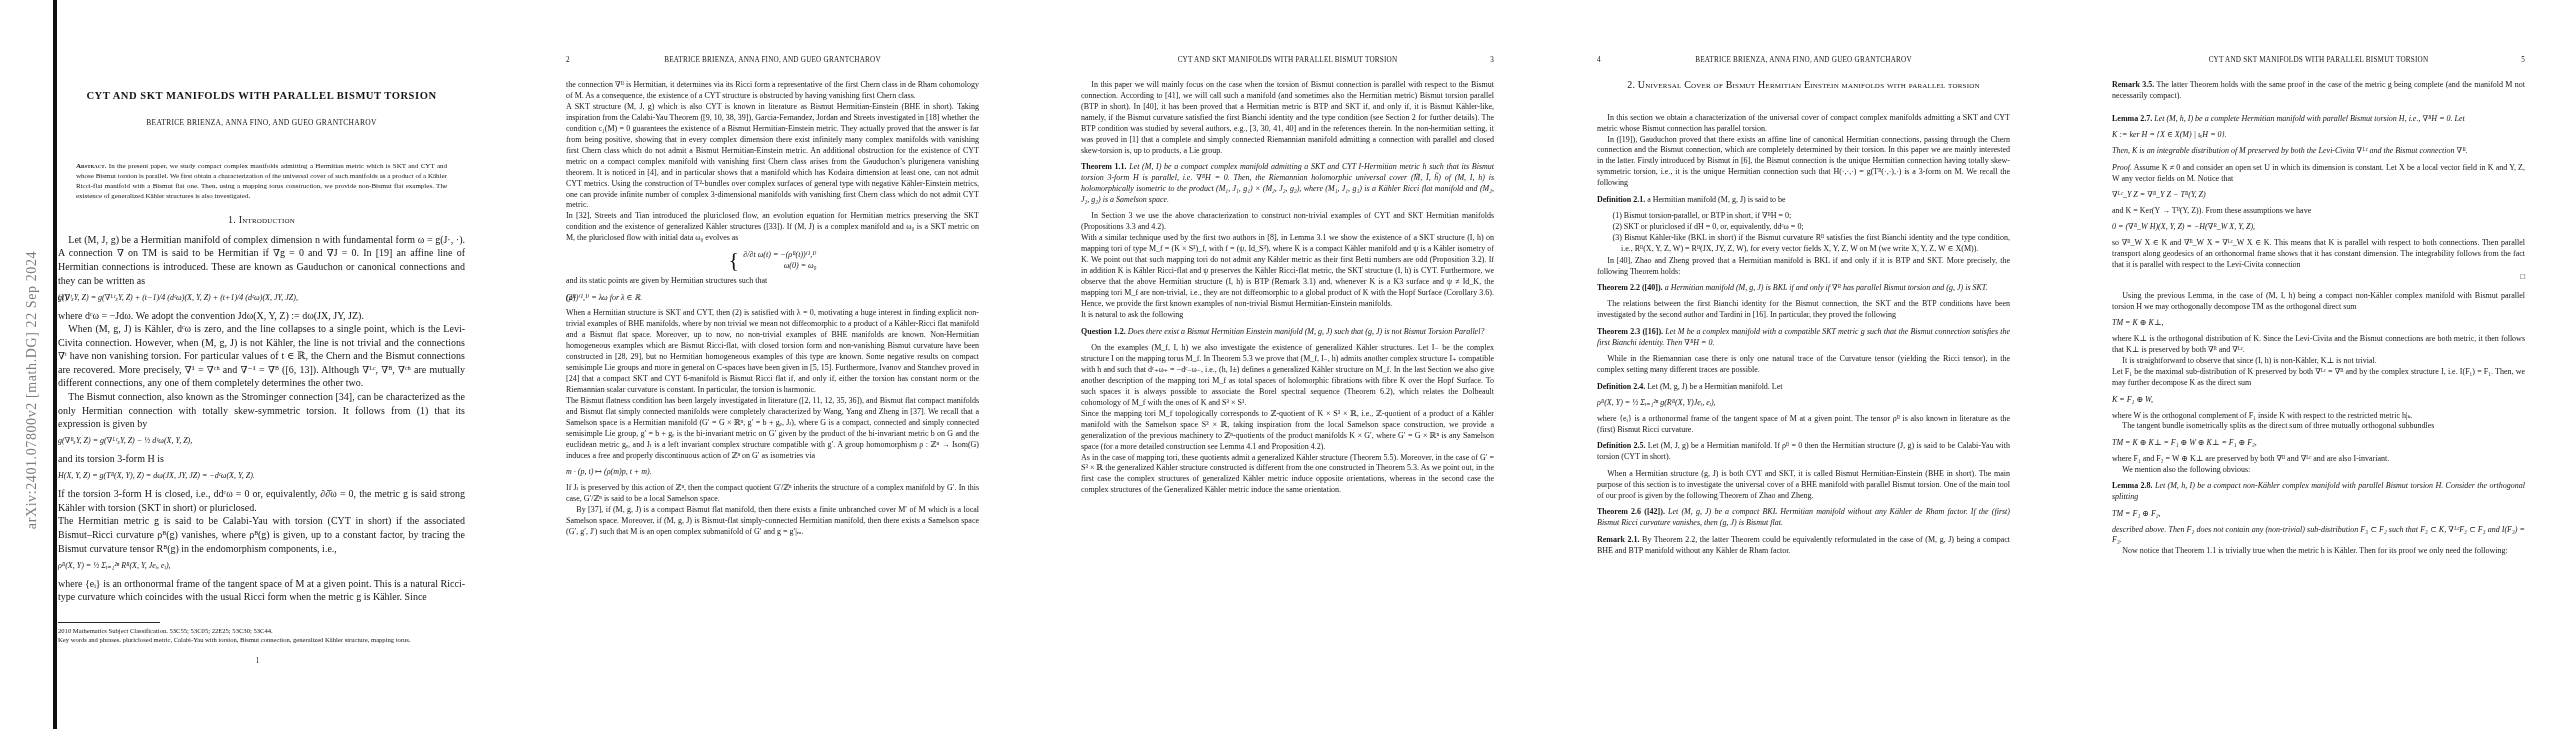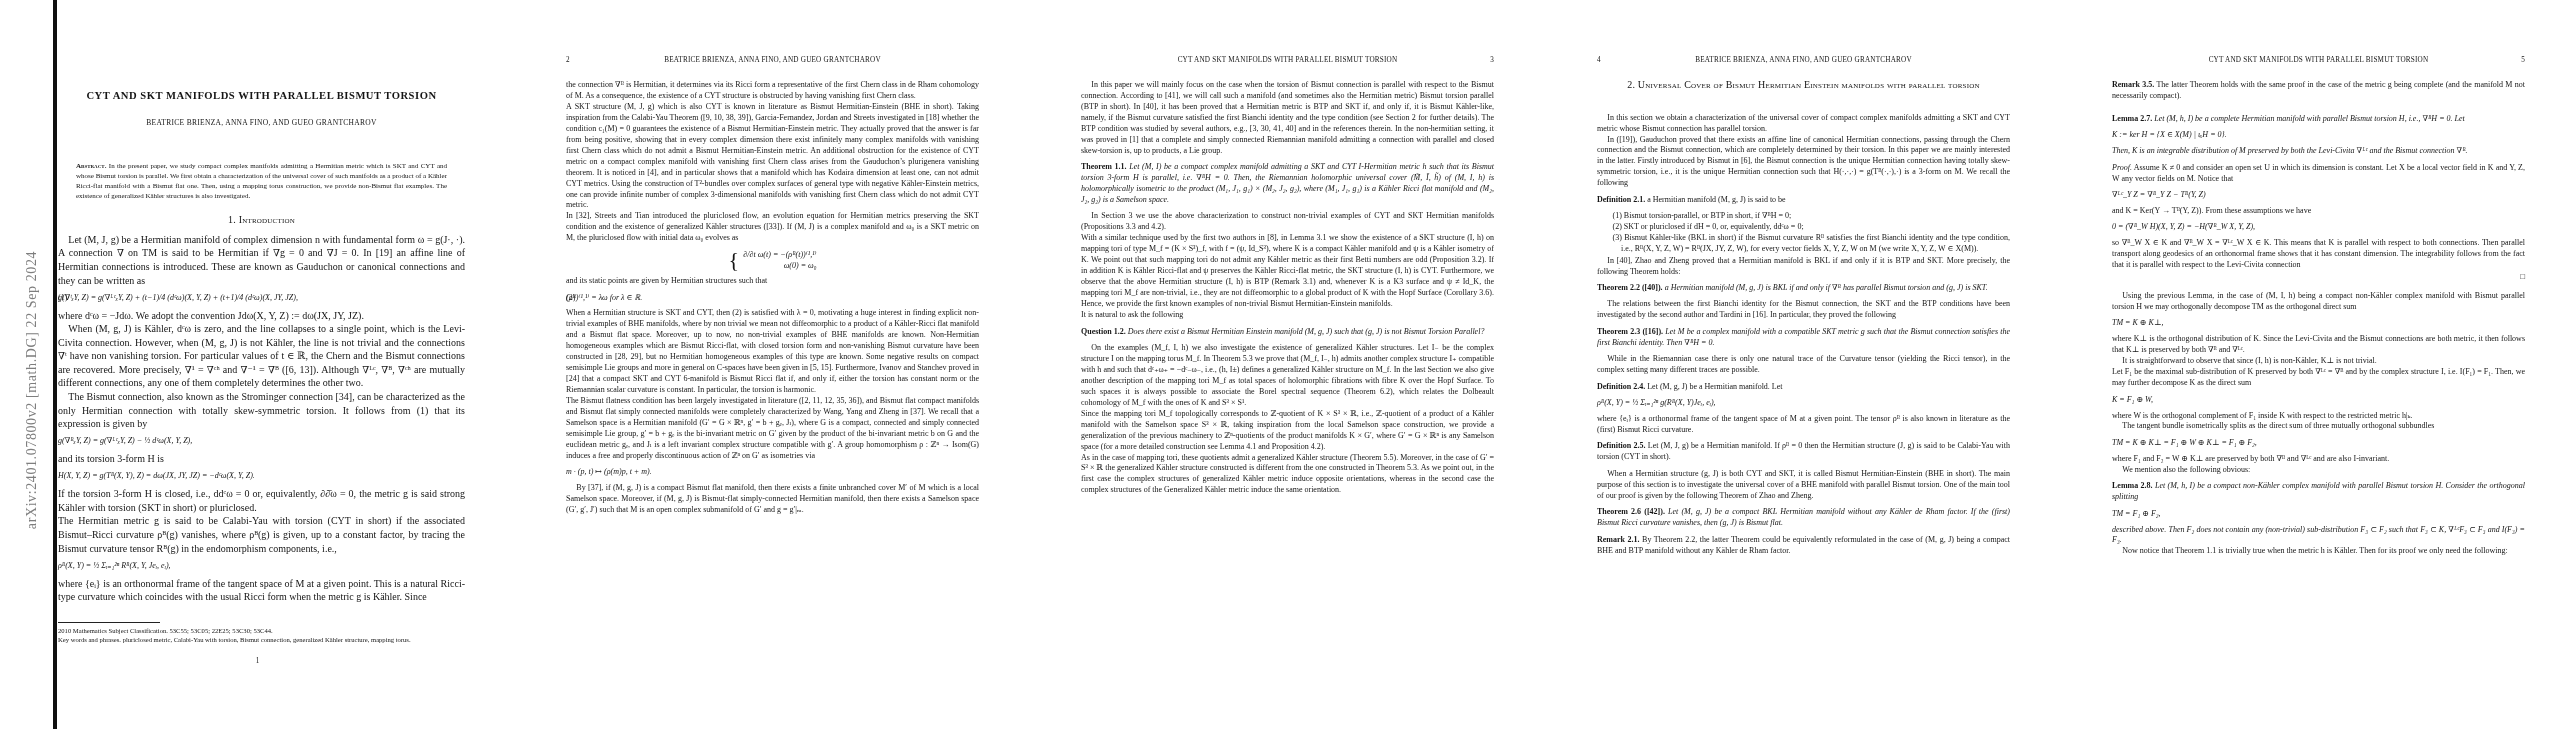--- a/index.html
+++ b/index.html
@@ -96,20 +96,21 @@
           <span class="cl">
               <span>∂/∂t ω(t) = −(ρᴮ(t))⁽¹,¹⁾</span>
               <span>ω(0) = ω₀</span>
             </span>
         </div>
         <p class="para">and its static points are given by Hermitian structures such that</p>
         <div class="eqblock"><span class="eqno">(2)</span><span>(ρᴮ)⁽¹,¹⁾ = λω  for λ ∈ ℝ.</span></div>
         <p class="para">When a Hermitian structure is SKT and CYT, then (2) is satisfied with λ = 0, motivating a huge interest in finding explicit non-trivial examples of BHE manifolds, where by non trivial we mean not diffeomorphic to a product of a Kähler-Ricci flat manifold and a Bismut flat space. Moreover, up to now, no non-trivial examples of BHE manifolds are known. Non-Hermitian homogeneous examples which are Bismut Ricci-flat, with closed torsion form and non-vanishing Bismut curvature have been constructed in [28, 29], but no Hermitian homogeneous examples of this type are known. Some negative results on compact semisimple Lie groups and more in general on C-spaces have been given in [5, 15]. Furthermore, Ivanov and Stanchev proved in [24] that a compact SKT and CYT 6-manifold is Bismut Ricci flat if, and only if, either the torsion has constant norm or the Riemannian scalar curvature is constant. In particular, the torsion is harmonic.</p>
         <p class="para">The Bismut flatness condition has been largely investigated in literature ([2, 11, 12, 35, 36]), and Bismut flat compact manifolds and Bismut flat simply connected manifolds were completely characterized by Wang, Yang and Zheng in [37]. We recall that a Samelson space is a Hermitian manifold (G′ = G × ℝⁿ, g′ = b + gₑ, Jₗ), where G is a compact, connected and simply connected semisimple Lie group, g′ = b + gₑ is the bi-invariant metric on G′ given by the product of the bi-invariant metric b on G and the euclidean metric gₑ, and Jₗ is a left invariant complex structure compatible with g′. A group homomorphism ρ : ℤⁿ → Isom(G) induces a free and properly discontinuous action of ℤⁿ on G′ as isometries via</p>
         <div class="eqblock">m · (p, t) ↦ (ρ(m)p, t + m).</div>
+        <p class="para">If Jₗ is preserved by this action of ℤⁿ, then the compact quotient G′/ℤⁿ inherits the structure of a complex manifold by G′. In this case, G′/ℤⁿ is said to be a local Samelson space.</p>
         <p class="para ind">By [37], if (M, g, J) is a compact Bismut flat manifold, then there exists a finite unbranched cover M′ of M which is a local Samelson space. Moreover, if (M, g, J) is Bismut-flat simply-connected Hermitian manifold, then there exists a Samelson space (G′, g′, J′) such that M is an open complex submanifold of G′ and g = g′|ₘ.</p>
       </div>
     </div>
   </div>
 
   <div class="page pg3">
     <div class="inner">
       <div class="phead"><span>CYT AND SKT MANIFOLDS WITH PARALLEL BISMUT TORSION</span><span class="num-right">3</span></div>
       <div class="pbody">
         <p class="para ind">In this paper we will mainly focus on the case when the torsion of Bismut connection is parallel with respect to the Bismut connection. According to [41], we will call such a manifold (and sometimes also the Hermitian metric) Bismut torsion parallel (BTP in short). In [40], it has been proved that a Hermitian metric is BTP and SKT if, and only if, it is Bismut Kähler-like, namely, if the Bismut curvature satisfied the first Bianchi identity and the type condition (see Section 2 for further details). The BTP condition was studied by several authors, e.g., [3, 30, 41, 40] and in the references therein. In the non-hermitian setting, it was proved in [1] that a complete and simply connected Riemannian manifold admitting a connection with parallel and closed skew-torsion is, up to products, a Lie group.</p>

